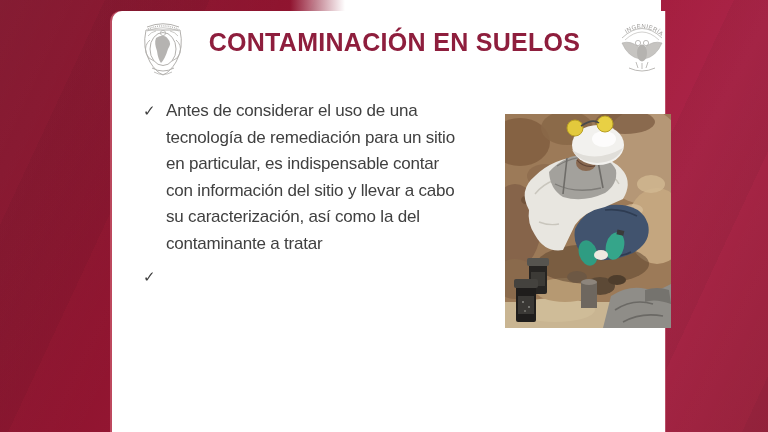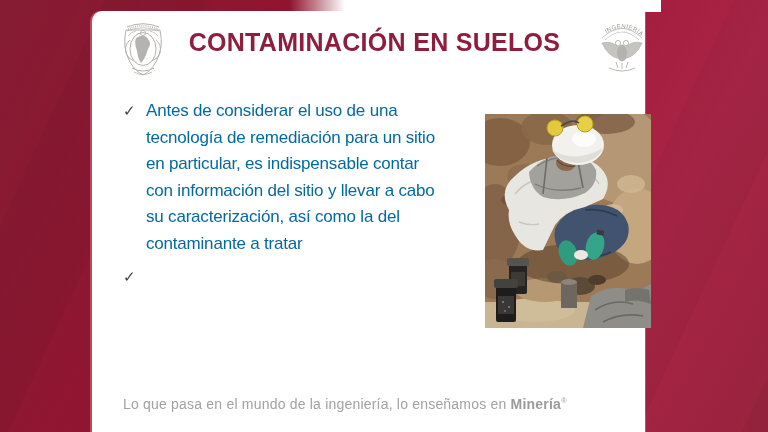--- a/index.html
+++ b/index.html
@@ -17,40 +17,40 @@
     background:
       linear-gradient(115deg,rgba(255,255,255,.06) 0%,transparent 30%),
       linear-gradient(295deg,rgba(255,255,255,.05) 0%,transparent 35%),
       repeating-linear-gradient(115deg,transparent 0 95px,rgba(0,0,0,.045) 95px 190px);
   }
   .top-white-patch{
     position:absolute;left:290px;top:0;width:371px;height:12px;
     background:linear-gradient(90deg,rgba(255,255,255,0) 0,rgba(255,255,255,1) 55px,#ffffff 100%);
   }
   .slide{
-    position:absolute;left:92px;top:11px;width:553px;height:421px;
+    position:absolute;left:112px;top:11px;width:553px;height:421px;
     background:#ffffff;border-radius:10px 0 0 0;
     box-shadow:-2px 0 0 rgba(208,94,114,.7),1px 0 0 rgba(230,160,172,.35);
   }
   .slide-title{
     position:absolute;left:80px;right:68px;top:17px;text-align:center;
     font-size:25px;font-weight:bold;letter-spacing:.3px;color:#8e1e3d;
     white-space:nowrap;
   }
   .logo{position:absolute;}
   .logo-left{left:26px;top:7px;width:50px;height:62px;}
   .logo-right{left:504px;top:4px;width:52px;height:62px;}
   .bullets{position:absolute;left:31px;top:87px;width:352px;}
   .bullet{display:flex;margin-bottom:6px;}
   .bullet-marker{
     flex:0 0 23px;width:23px;font-size:15px;line-height:26.6px;color:#3f3f3f;
   }
   .bullet-text{
     white-space:pre-line;font-size:17px;line-height:26.6px;
-    letter-spacing:-.2px;color:#0369a1;
+    letter-spacing:-.2px;color:#404040;
   }
   .photo{
     position:absolute;left:393px;top:103px;width:166px;height:214px;overflow:hidden;
   }
   .photo svg{display:block;width:100%;height:100%;}
   .slide-footer{
     position:absolute;left:31px;top:385px;right:20px;
     font-size:14px;letter-spacing:.2px;color:#a2a2a2;white-space:nowrap;
   }
   .slide-footer b{font-weight:bold;color:#9b9b9b;}
@@ -182,17 +182,14 @@
         <circle cx="20" cy="197" r="1" fill="#77756f"></circle>
       <rect x="76" y="168" width="16" height="26" fill="#6e675f"></rect>
       <ellipse cx="84" cy="168" rx="8" ry="3" fill="#8d857c"></ellipse>
 
       <path d="M98,214 L106,182 Q128,168 150,178 L166,170 L166,214 Z" fill="#8f8d88"></path>
       <path d="M110,196 Q128,184 148,190 M118,208 Q136,198 158,202" stroke="#6b6965" stroke-width="1.6" fill="none"></path>
       <path d="M140,176 Q152,172 164,176 L166,190 Q150,184 140,188 Z" fill="#75736e"></path>
     </svg>
   </div>
 
-  <div class="slide-footer">
-    <span>Lo que pasa en el mundo de la ingeniería, lo enseñamos en </span><b>Minería</b><sup>®</sup>
-  </div>
 
 </div>
 
 </body></html>

